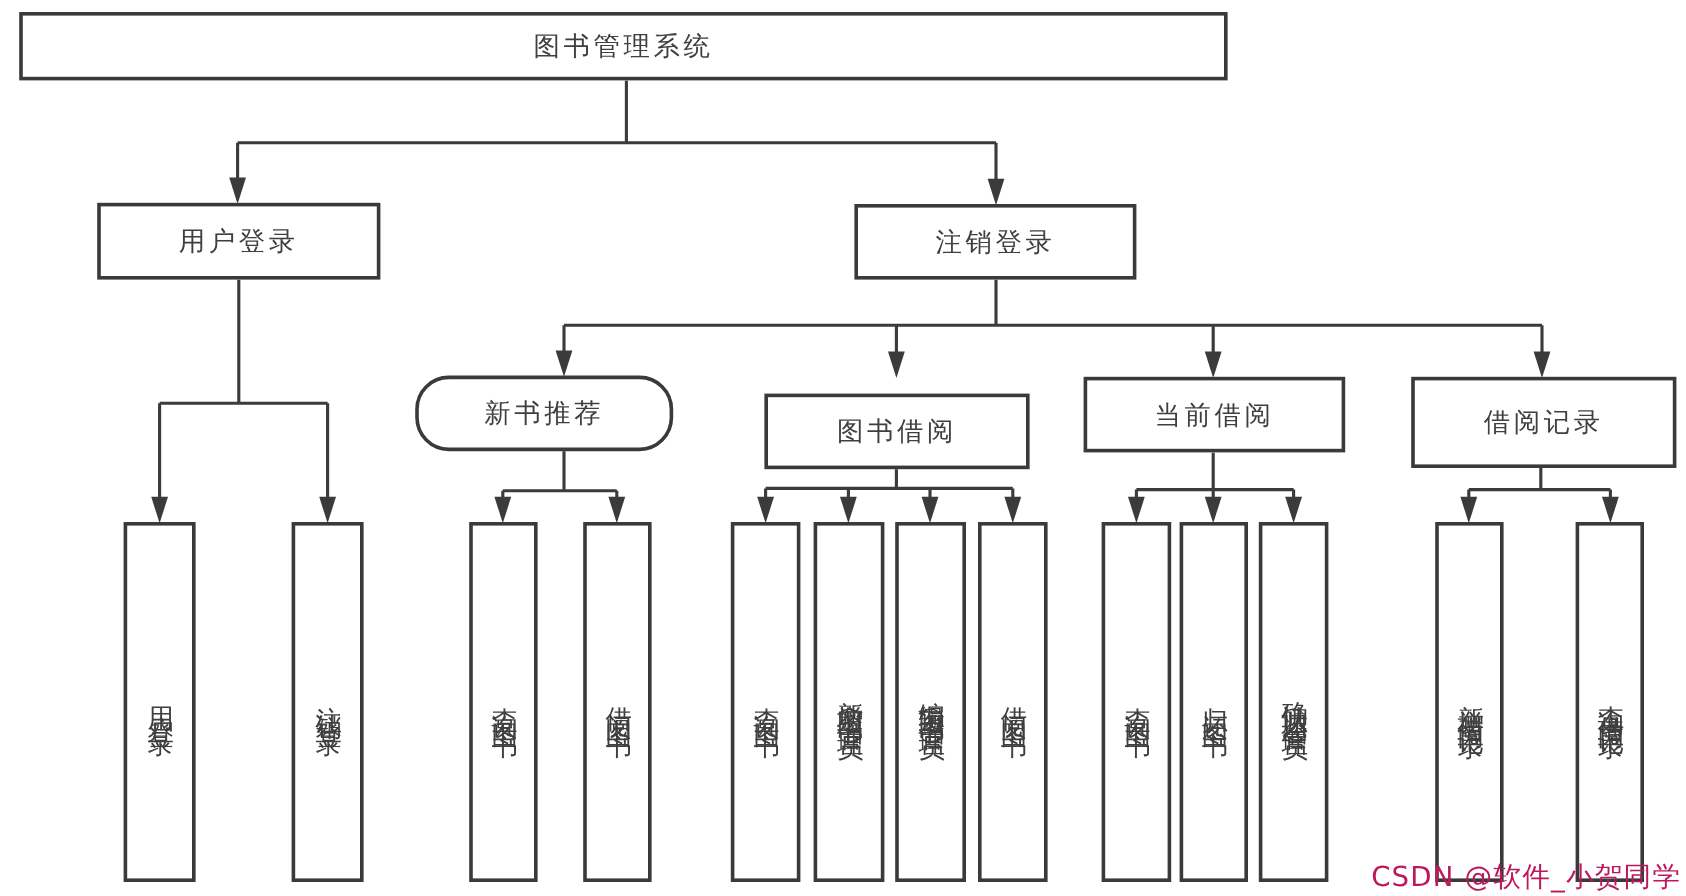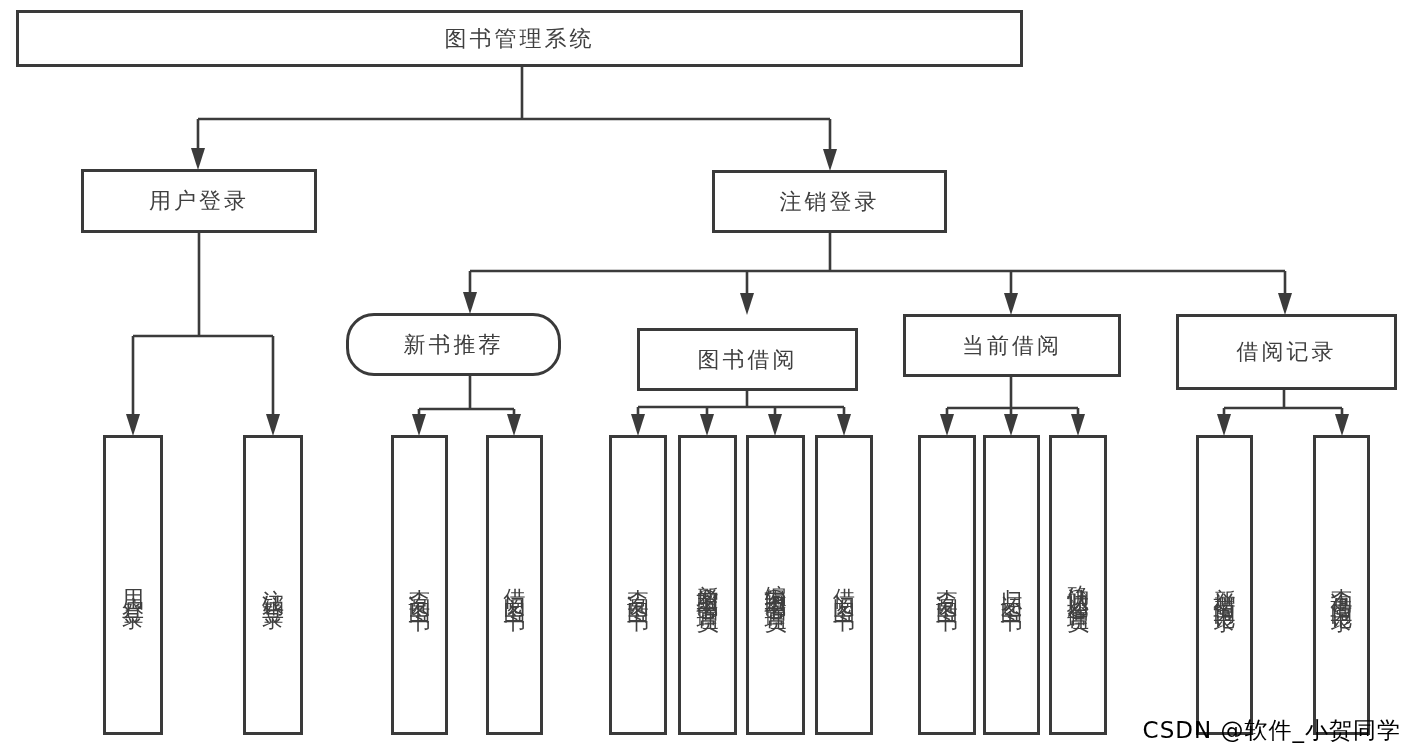--- a/index.html
+++ b/index.html
@@ -28,21 +28,21 @@
     border:3px solid #3a3a3a;
     box-sizing:border-box;
     display:flex; align-items:center; justify-content:center;
     writing-mode:vertical-rl; text-orientation:mixed;
     font-size:22px; letter-spacing:7px; color:#3f3f3f;
   }
   .watermark {
     position:absolute; z-index:5;
     right:4px; bottom:1px;
     font-size:23px; letter-spacing:1px;
-    color:#000000;
+    color:#be185d;
   }
 </style>
 </head>
 <body>
 
 <div id="canvas">
 
   <svg id="wires" width="1405" height="747">
 
     <path class="c" d="M522,67 V119 M198,119 H830 M198,119 V155 M830,119 V156"></path>

